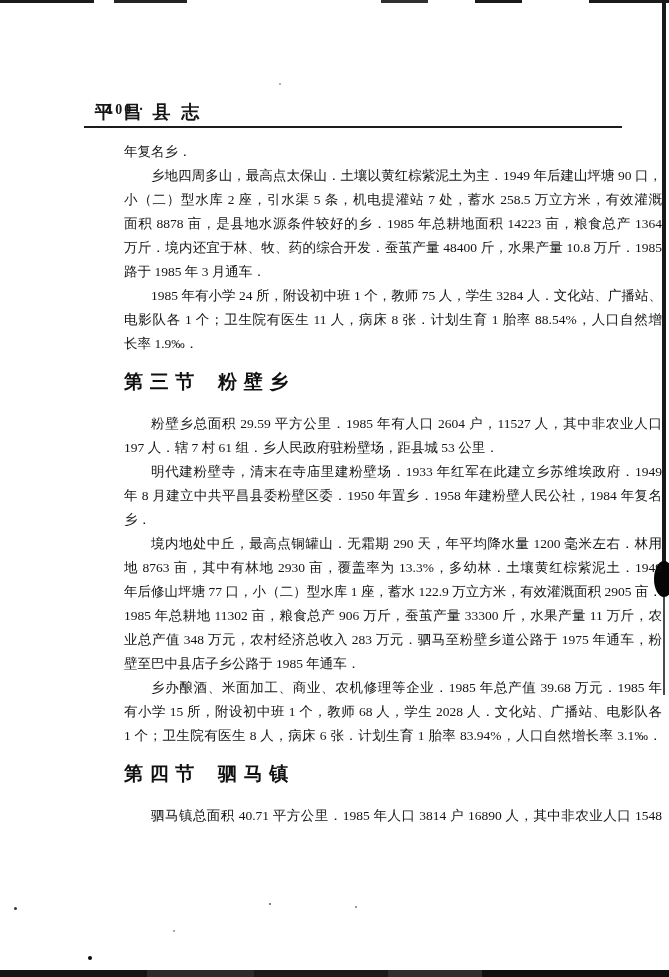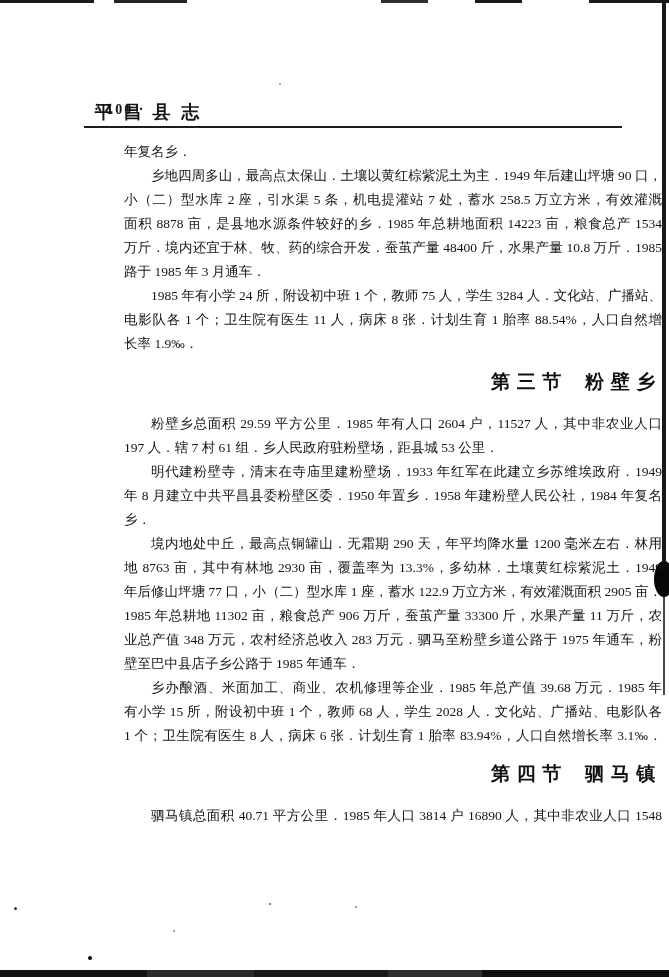--- a/index.html
+++ b/index.html
@@ -66,21 +66,21 @@
     font-size:13.5px;line-height:24px;height:24px;
     text-align:left;color:#141414;
   }
   .line.justify{
     text-align:justify;text-align-last:justify;
   }
   .line.indent{padding-left:27px;}
   .heading{
     line-height:28px;height:28px;
     margin:12px 0 16px 0;
-    text-align:right;
+    text-align:left;
     font-size:19px;font-weight:700;letter-spacing:0.35em;
     color:#101010;
   }
   .heading-title{margin-left:0.9em;}
 </style>
 </head>
 <body>
 
 <div class="page">
 
@@ -99,21 +99,21 @@
   <div class="header">
     <span class="page-number">· 100 ·</span>
     <div class="book-title">平昌县志</div>
   </div>
   <div class="header-rule"></div>
 
   <div class="text-column">
       <div class="line">年复名乡．</div>
       <div class="line indent justify">乡地四周多山，最高点太保山．土壤以黄红棕紫泥土为主．1949 年后建山坪塘 90 口，</div>
       <div class="line justify">小（二）型水库 2 座，引水渠 5 条，机电提灌站 7 处，蓄水 258.5 万立方米，有效灌溉</div>
-      <div class="line justify">面积 8878 亩，是县地水源条件较好的乡．1985 年总耕地面积 14223 亩，粮食总产 1534</div>
+      <div class="line justify">面积 8878 亩，是县地水源条件较好的乡．1985 年总耕地面积 14223 亩，粮食总产 1364</div>
       <div class="line justify">万斤．境内还宜于林、牧、药的综合开发．蚕茧产量 48400 斤，水果产量 10.8 万斤．1985</div>
       <div class="line">路于 1985 年 3 月通车．</div>
       <div class="line indent justify">1985 年有小学 24 所，附设初中班 1 个，教师 75 人，学生 3284 人．文化站、广播站、</div>
       <div class="line justify">电影队各 1 个；卫生院有医生 11 人，病床 8 张．计划生育 1 胎率 88.54%，人口自然增</div>
       <div class="line">长率 1.9‰．</div>
       <div class="heading"><span class="heading-num">第三节</span><span class="heading-title">粉壁乡</span></div>
       <div class="line indent justify">粉壁乡总面积 29.59 平方公里．1985 年有人口 2604 户，11527 人，其中非农业人口</div>
       <div class="line">197 人．辖 7 村 61 组．乡人民政府驻粉壁场，距县城 53 公里．</div>
       <div class="line indent justify">明代建粉壁寺，清末在寺庙里建粉壁场．1933 年红军在此建立乡苏维埃政府．1949</div>
       <div class="line justify">年 8 月建立中共平昌县委粉壁区委．1950 年置乡．1958 年建粉壁人民公社，1984 年复名</div>

